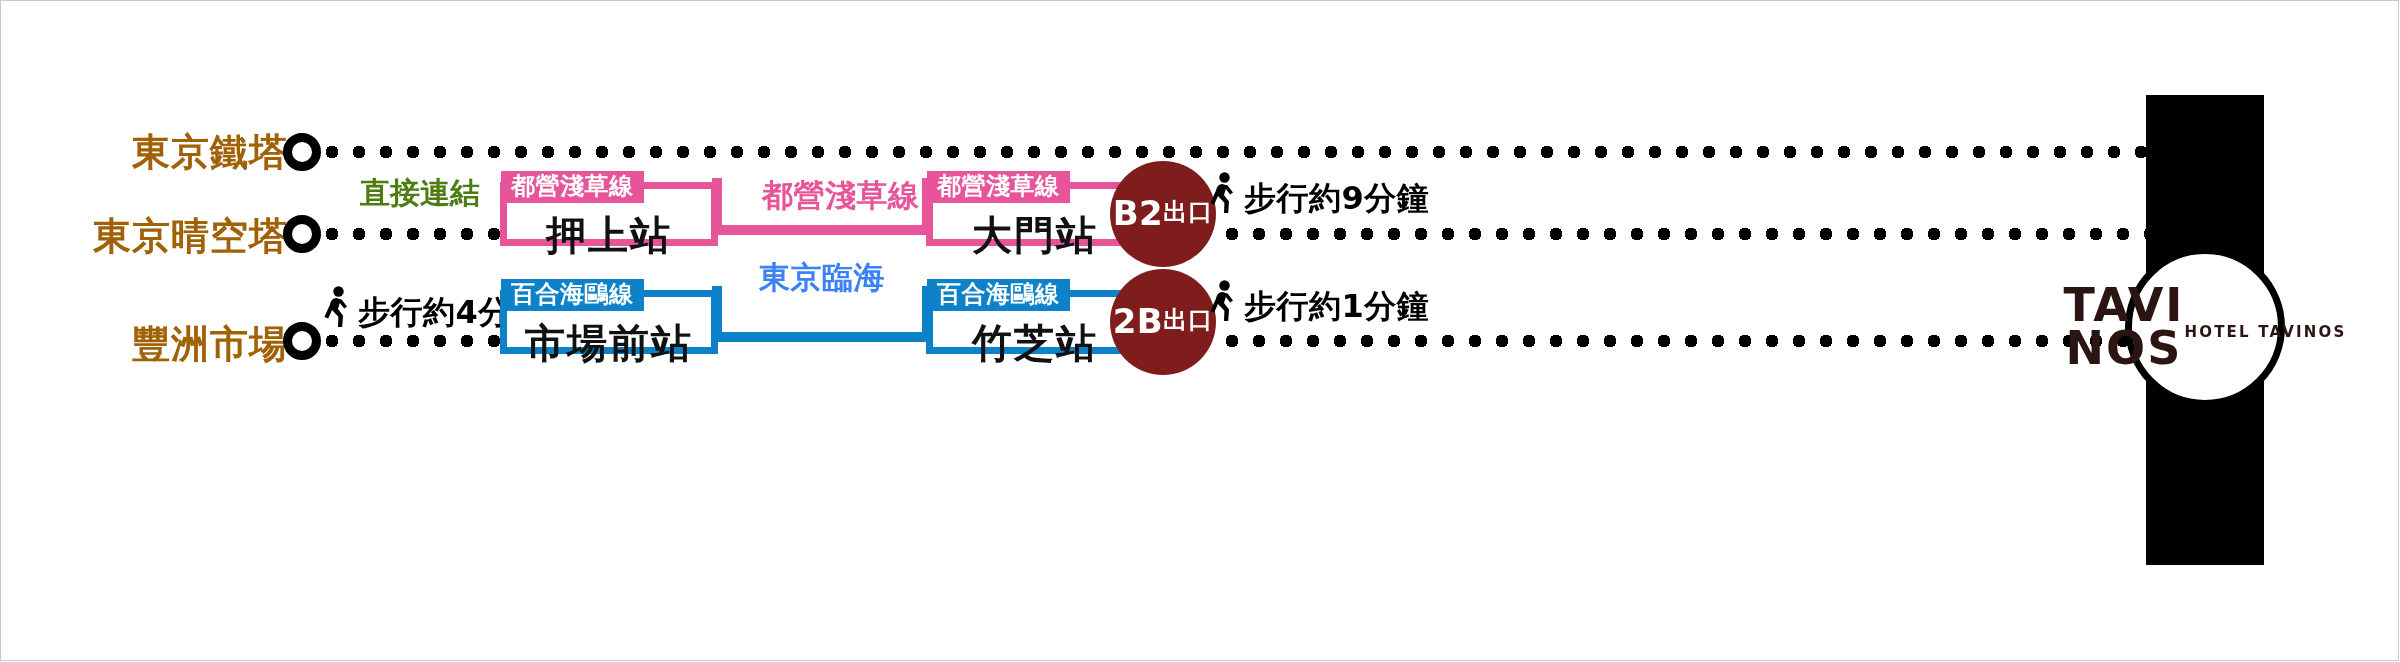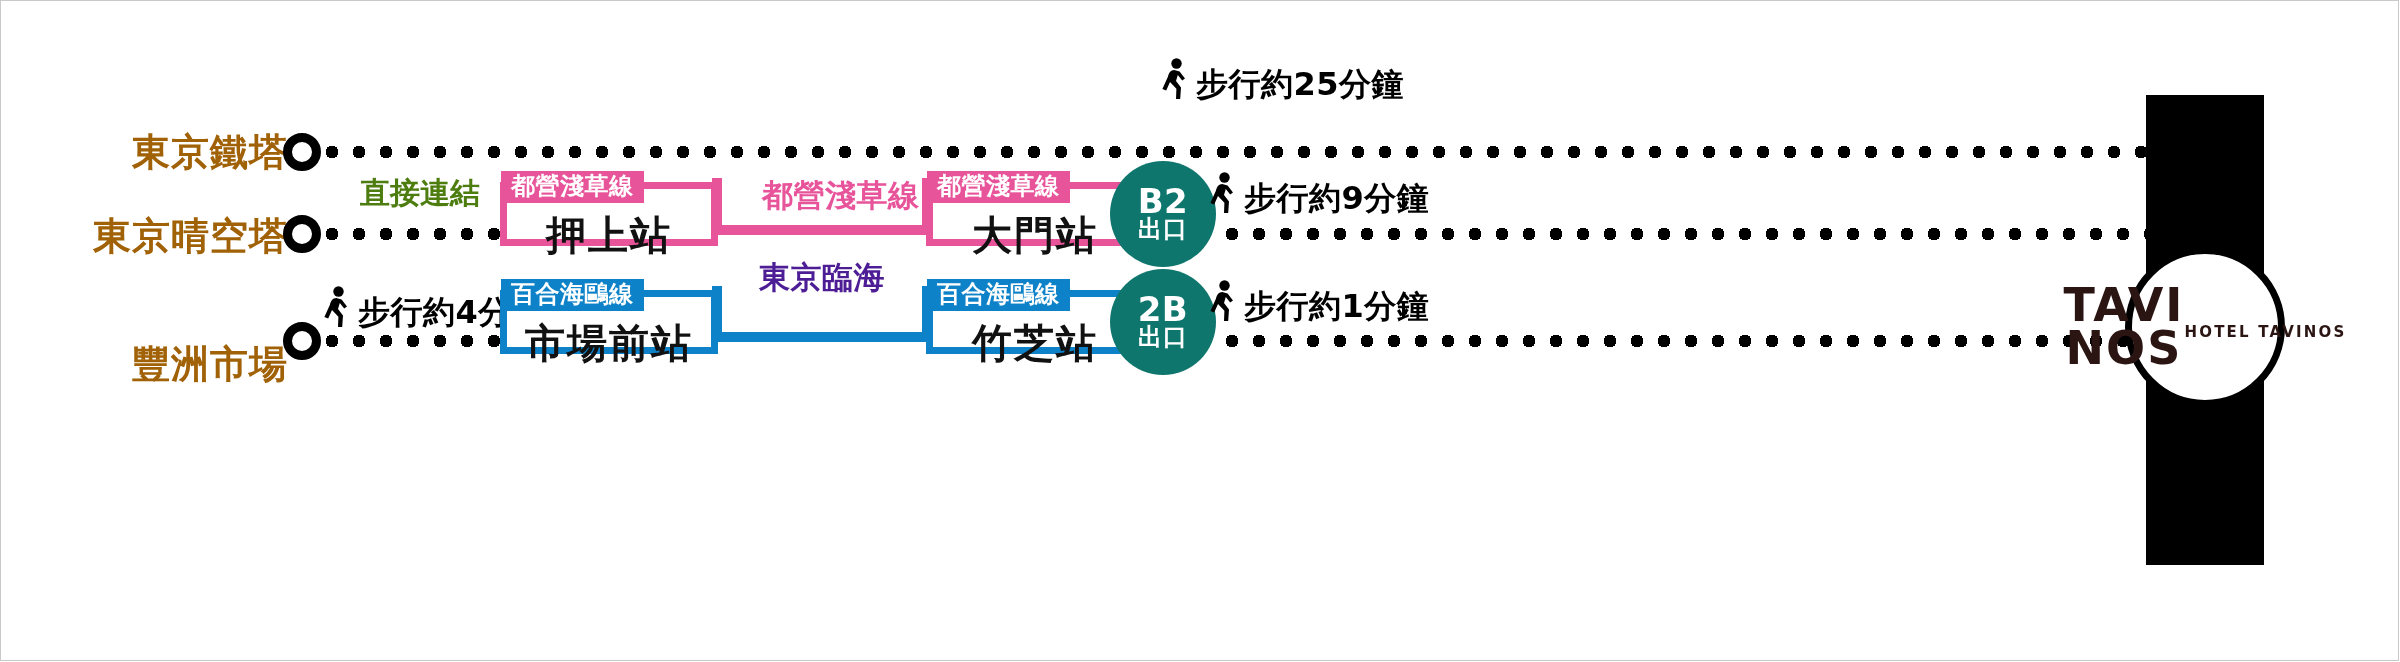--- a/index.html
+++ b/index.html
@@ -132,31 +132,31 @@
   .rail-caption{
     position:absolute;
     font-size:31px;
     font-weight:700;
     line-height:1.12;
     text-align:center;
     white-space:nowrap;
     letter-spacing:0.5px;
   }
   .rail-caption.pink{color:#e8549a;}
-  .rail-caption.blue{color:#4c1d95;}
+  .rail-caption.blue{color:#3b82f6;}
 
   
   .exit{
     position:absolute;
     width:106px;height:106px;
     border-radius:50%;
-    background:#0f766e;
+    background:#7f1d1d;
     color:#fff;
     display:flex;
-    flex-direction:column;
+    flex-direction:row;
     align-items:center;
     justify-content:center;
     line-height:1.04;
   }
   .exit .code{font-size:34px;font-weight:700;letter-spacing:0.5px;}
   .exit .word{font-size:24px;font-weight:700;letter-spacing:1px;font-family:Liberation Mono, monospace;}
 
   
   .hotel-bar{
     position:absolute;
@@ -193,27 +193,20 @@
 <body>
 
 <div id="page">
 
   <div class="frame"></div>
 
   <div class="origin-label" style="right:2112px;top:133px;">東京鐵塔</div>
   <div class="ring" style="left:283px;top:133px;"></div>
   <div class="dots" style="left:322px;top:145px;width:1828px;"></div>
 
-  <div class="walk" style="left:1160px;top:58px;">
-    <svg class="glyph" viewBox="0 0 30 42">
-      <circle cx="16.5" cy="5.5" r="5.2" fill="#000"></circle>
-      <path d="M14.2 12.0 L19.6 13.4 L25.0 20.4 L22.2 22.6 L17.8 17.0 L16.0 23.0 L21.0 29.4 L20.2 41.0 L16.0 41.0 L16.4 30.8 L10.0 24.0 L6.2 32.6 L2.4 31.0 L7.8 19.0 C8.9 14.4 11.0 12.2 14.2 12.0 Z" fill="#000"></path>
-    </svg>
-    <span class="txt">步行約25分鐘</span>
-  </div>
 
   <div class="origin-label" style="right:2112px;top:217px;">東京晴空塔</div>
   <div class="ring" style="left:283px;top:215px;"></div>
   <div class="dots" style="left:322px;top:227px;width:182px;"></div>
   <div class="plain-note" style="left:360px;top:178px;">直接連結</div>
 
   <div class="rail pink" style="left:712px;top:178px;width:10px;height:56px;"></div>
   <div class="rail pink" style="left:712px;top:225px;width:220px;height:10px;"></div>
   <div class="rail pink" style="left:922px;top:178px;width:10px;height:56px;"></div>
 
@@ -241,21 +234,21 @@
   <div class="dots" style="left:1222px;top:227px;width:928px;"></div>
 
   <div class="walk" style="left:1208px;top:172px;">
     <svg class="glyph" viewBox="0 0 30 42">
       <circle cx="16.5" cy="5.5" r="5.2" fill="#000"></circle>
       <path d="M14.2 12.0 L19.6 13.4 L25.0 20.4 L22.2 22.6 L17.8 17.0 L16.0 23.0 L21.0 29.4 L20.2 41.0 L16.0 41.0 L16.4 30.8 L10.0 24.0 L6.2 32.6 L2.4 31.0 L7.8 19.0 C8.9 14.4 11.0 12.2 14.2 12.0 Z" fill="#000"></path>
     </svg>
     <span class="txt">步行約9分鐘</span>
   </div>
 
-  <div class="origin-label" style="right:2112px;top:325px;margin-top:20px;">豐洲市場</div>
+  <div class="origin-label" style="right:2112px;top:325px;">豐洲市場</div>
   <div class="ring" style="left:283px;top:322px;"></div>
   <div class="dots" style="left:322px;top:334px;width:182px;"></div>
 
   <div class="walk" style="left:322px;top:286px;">
     <svg class="glyph" viewBox="0 0 30 42">
       <circle cx="16.5" cy="5.5" r="5.2" fill="#000"></circle>
       <path d="M14.2 12.0 L19.6 13.4 L25.0 20.4 L22.2 22.6 L17.8 17.0 L16.0 23.0 L21.0 29.4 L20.2 41.0 L16.0 41.0 L16.4 30.8 L10.0 24.0 L6.2 32.6 L2.4 31.0 L7.8 19.0 C8.9 14.4 11.0 12.2 14.2 12.0 Z" fill="#000"></path>
     </svg>
     <span class="txt">步行約4分鐘</span>
   </div>

